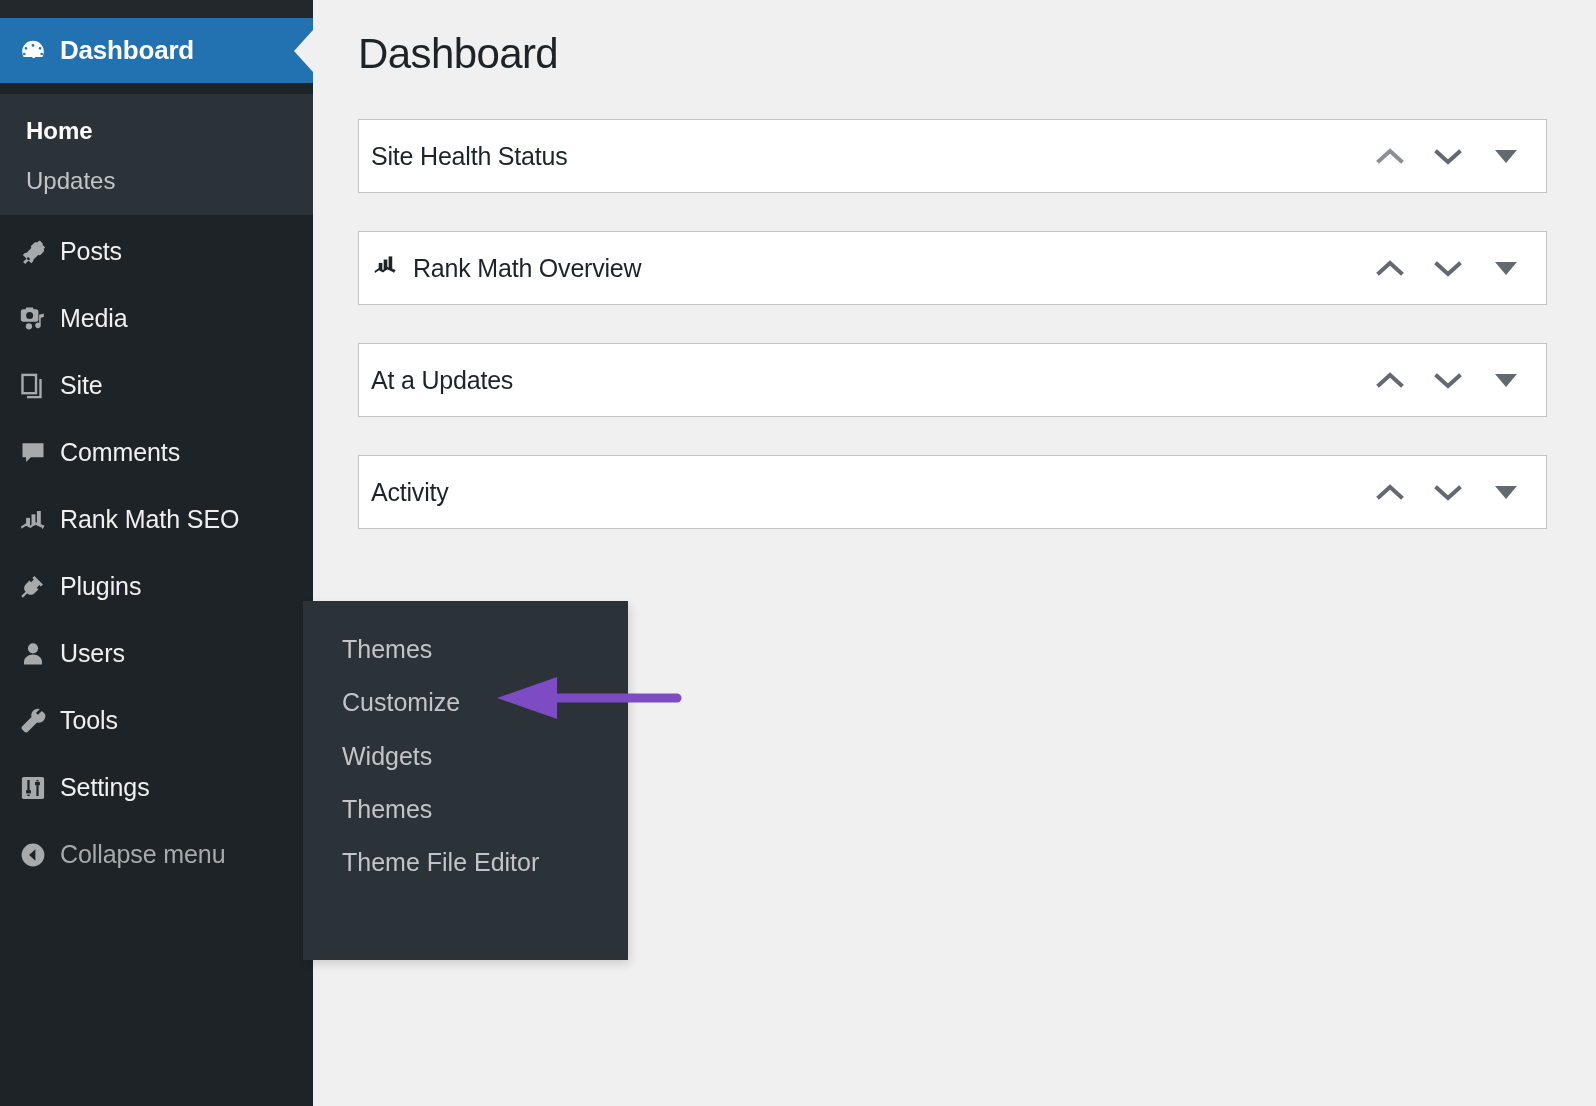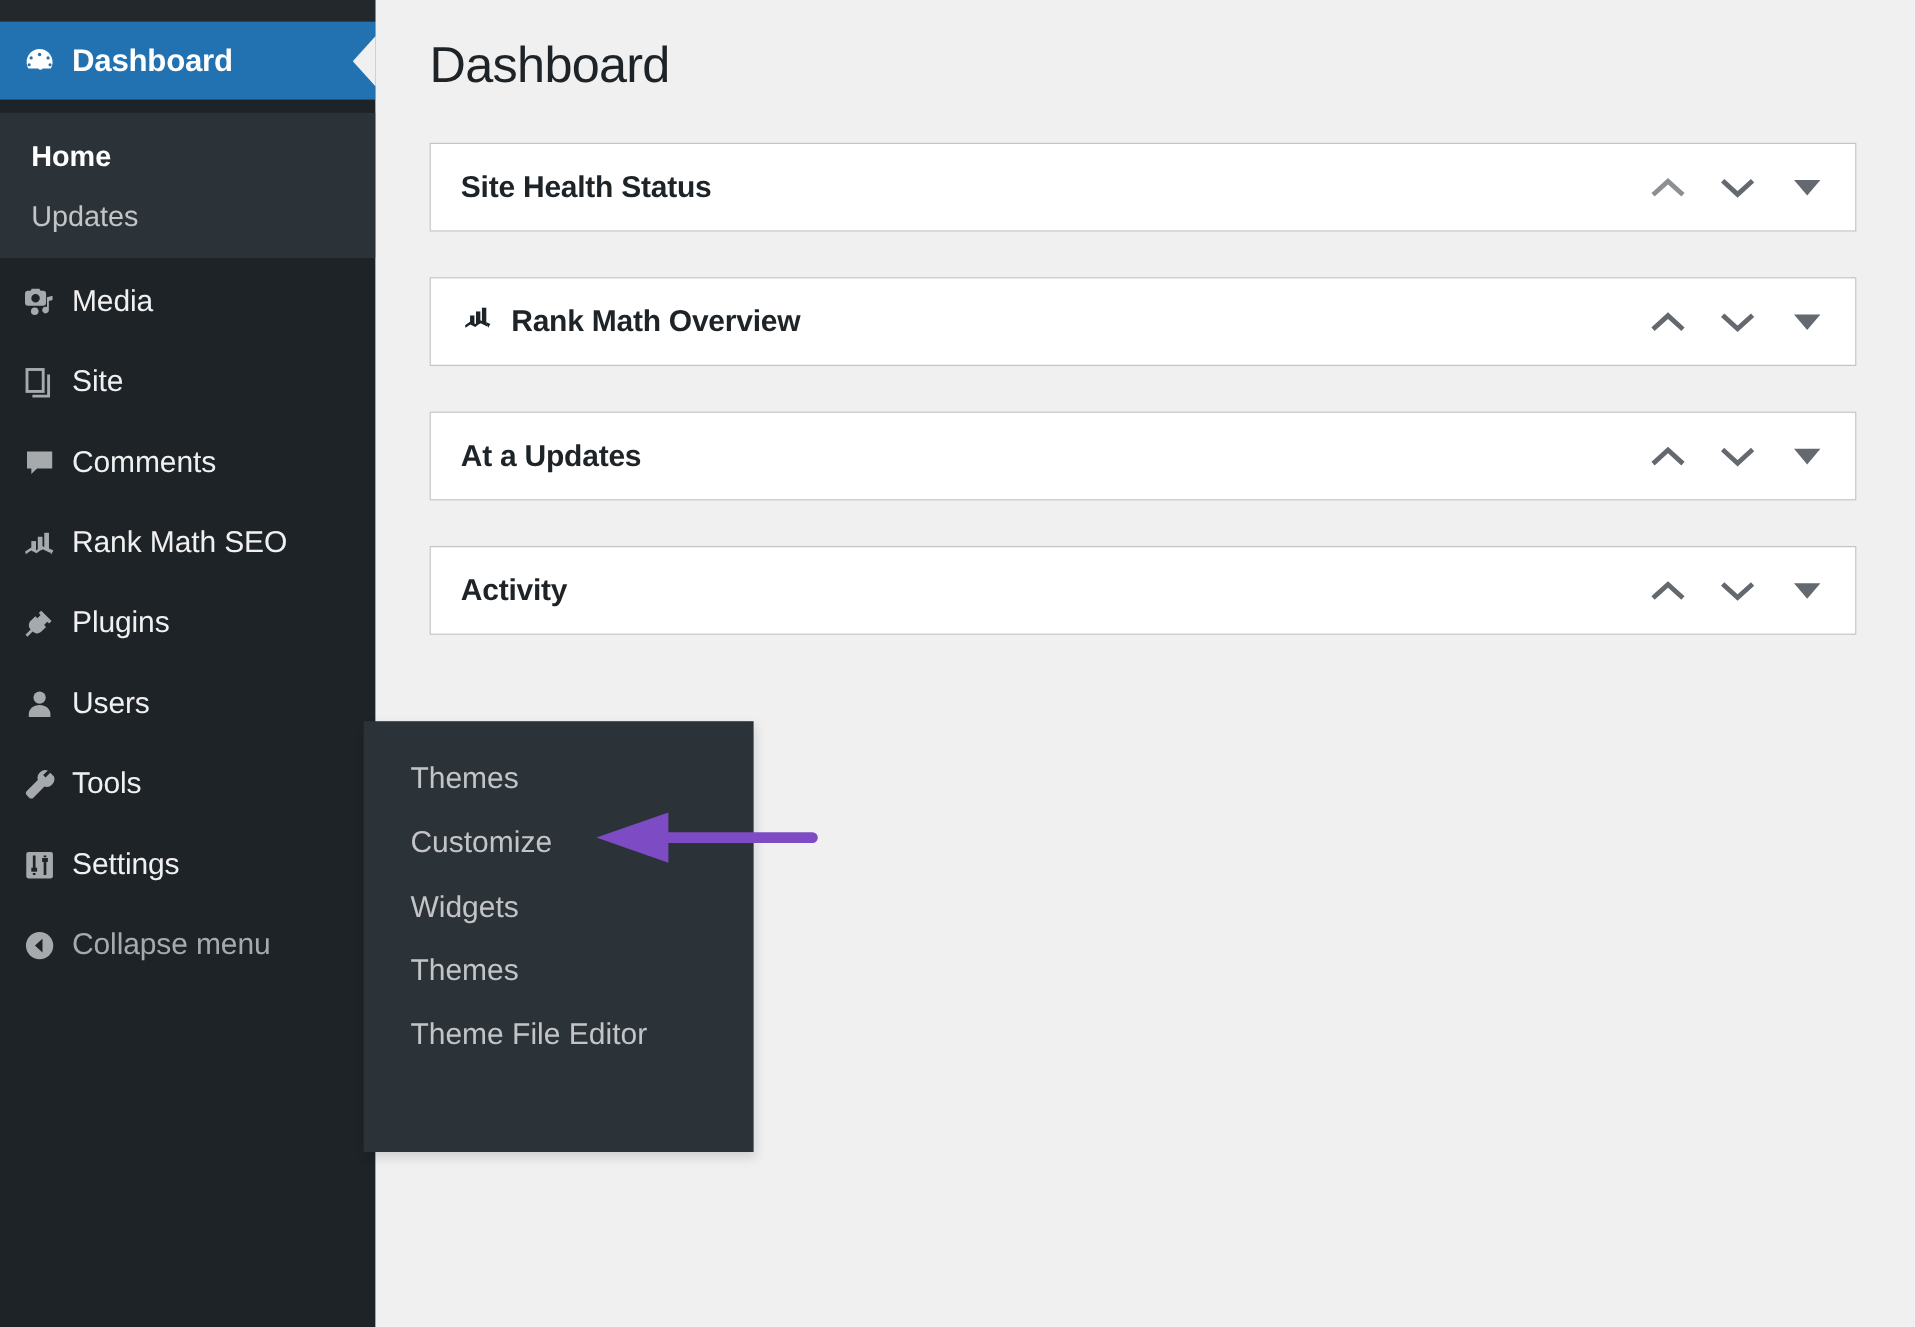--- a/index.html
+++ b/index.html
@@ -192,23 +192,23 @@
   .postbox {
     background: #fff;
     border: 1px solid #c3c4c7;
     height: 74px;
     margin-bottom: 38px;
     display: flex;
     align-items: center;
     position: relative;
   }
   .pb-title {
-    margin-left: 25px;
+    margin-left: 12px;
     font-size: 25px;
-    font-weight: 700;
+    font-weight: 400;
     color: #1d2327;
     letter-spacing: -0.2px;
     display: flex;
     align-items: center;
     gap: 12px;
   }
   .pb-handles {
     position: absolute;
     right: 18px;
     top: 0;
@@ -252,20 +252,28 @@
     <span class="notch"></span>
   </div>
 
   <div id="dash-submenu">
     <div class="sub-item sub-current">Home</div>
     <div class="sub-item">Updates</div>
   </div>
 
   <div id="adminmenu">
 
+    <div class="menu-top">
+      <span class="mi-icon">
+        <svg width="30" height="30" viewBox="0 0 20 20" fill="#a7aaad">
+          <path d="M16.3 5.2c.3-.3.3-.8 0-1.1l-1.4-1.4c-.3-.3-.8-.3-1.1 0l-.9.9c-.55-.2-1.55-.3-2.5.65l-1.6 1.6c-.3.3-.3.85 0 1.15l.2.2-3.4 3.4c-.5-.1-1.05.05-1.45.45l-.9.9 5.6 5.6.9-.9c.4-.4.55-.95.45-1.45l3.4-3.4.2.2c.3.3.85.3 1.15 0l1.6-1.6c.95-.95.85-1.95.65-2.5l.9-.9zM3.4 16.6l3.3-3.3 1.4 1.4-3.3 3.3-1.4-1.4z"></path>
+        </svg>
+      </span>
+      <span class="mi-label">Posts</span>
+    </div>
 
     <div class="menu-top">
       <span class="mi-icon">
         <svg width="30" height="30" viewBox="0 0 20 20" fill="#a7aaad">
           <path d="M12.1 3.5h-1.6l-.6-1.1H5.6l-.6 1.1H3.4c-.85 0-1.5.65-1.5 1.5v5.3c0 .85.65 1.5 1.5 1.5h8.7c.85 0 1.5-.65 1.5-1.5V5c0-.85-.65-1.5-1.5-1.5zM7.75 10a2.35 2.35 0 1 1 0-4.7 2.35 2.35 0 0 1 0 4.7z"></path>
           <path d="M17.2 6.3l-3.1.85v5.45a1.85 1.85 0 1 0 1.05 1.65V9.2l2.05-.55V6.3z"></path>
           <circle cx="7.3" cy="14.9" r="2.1"></circle>
         </svg>
       </span>
       <span class="mi-label">Media</span>

